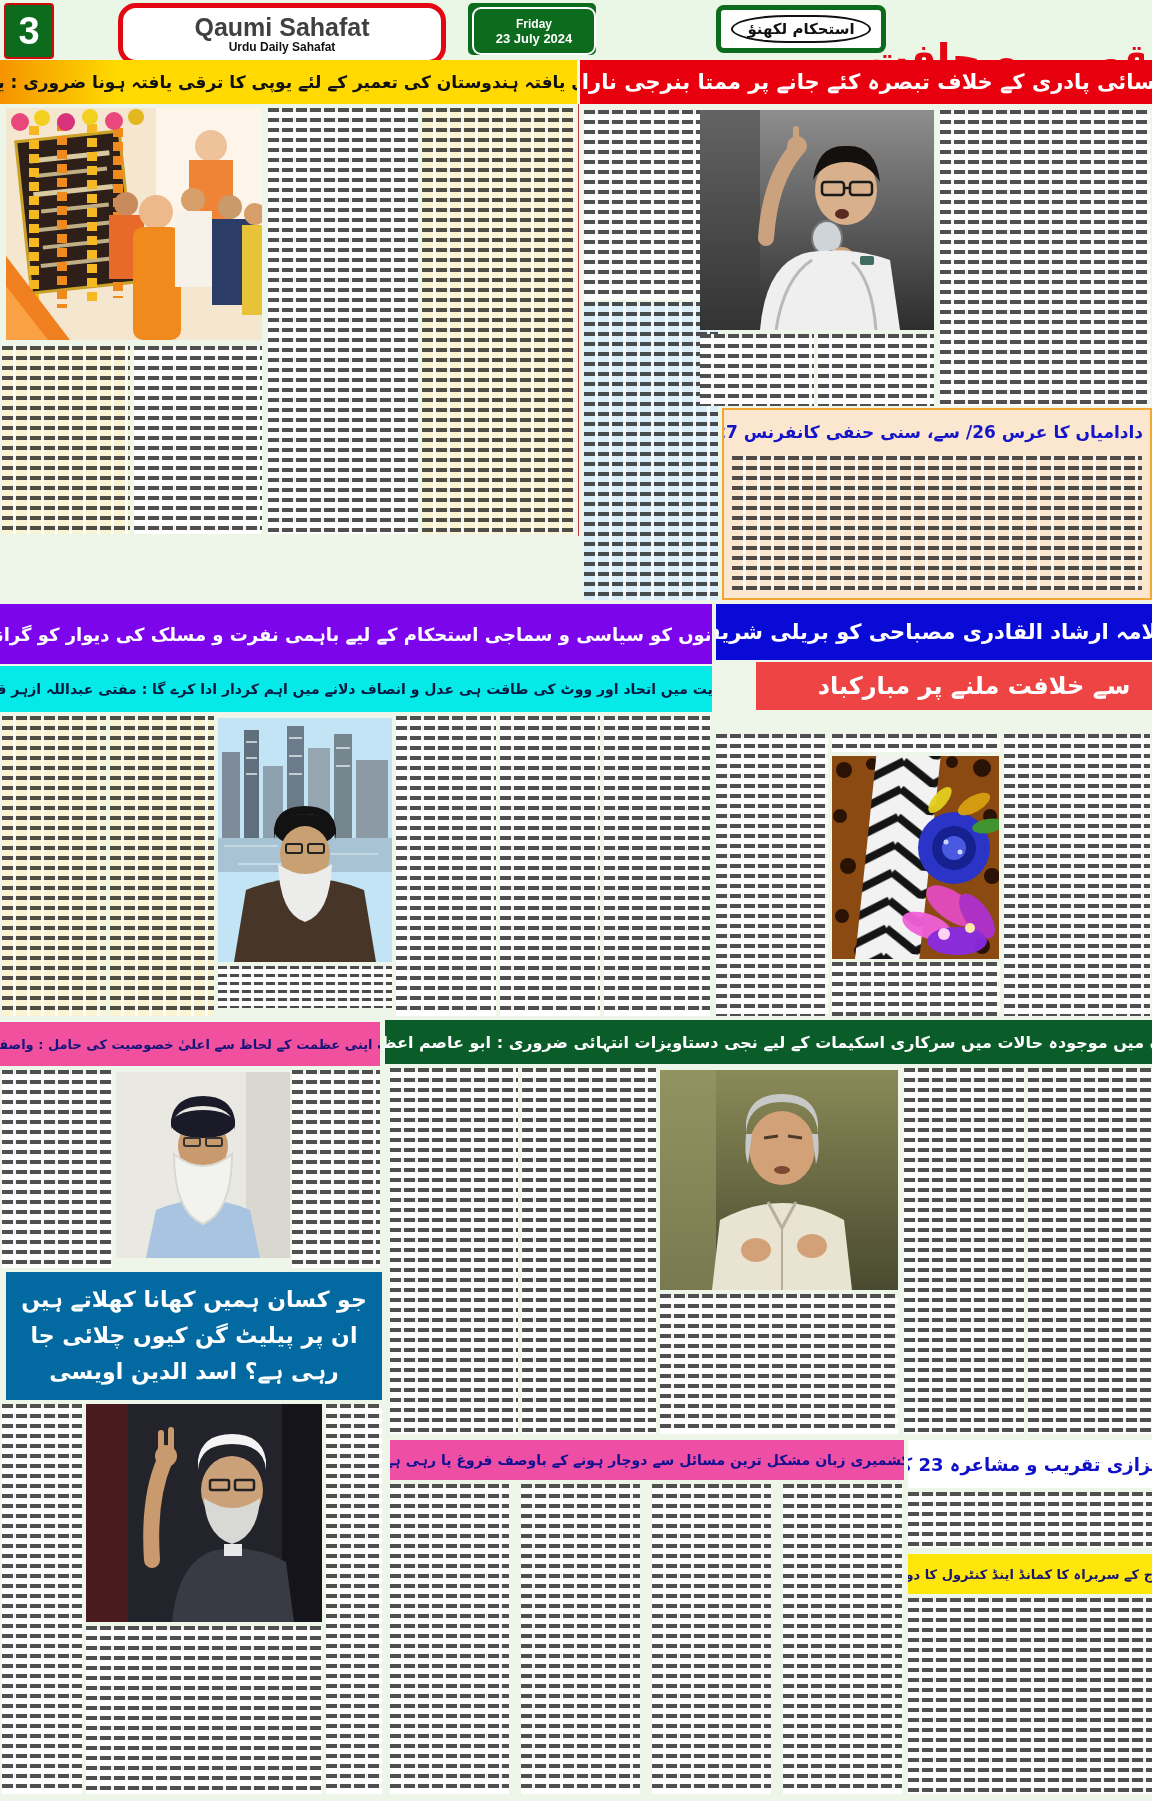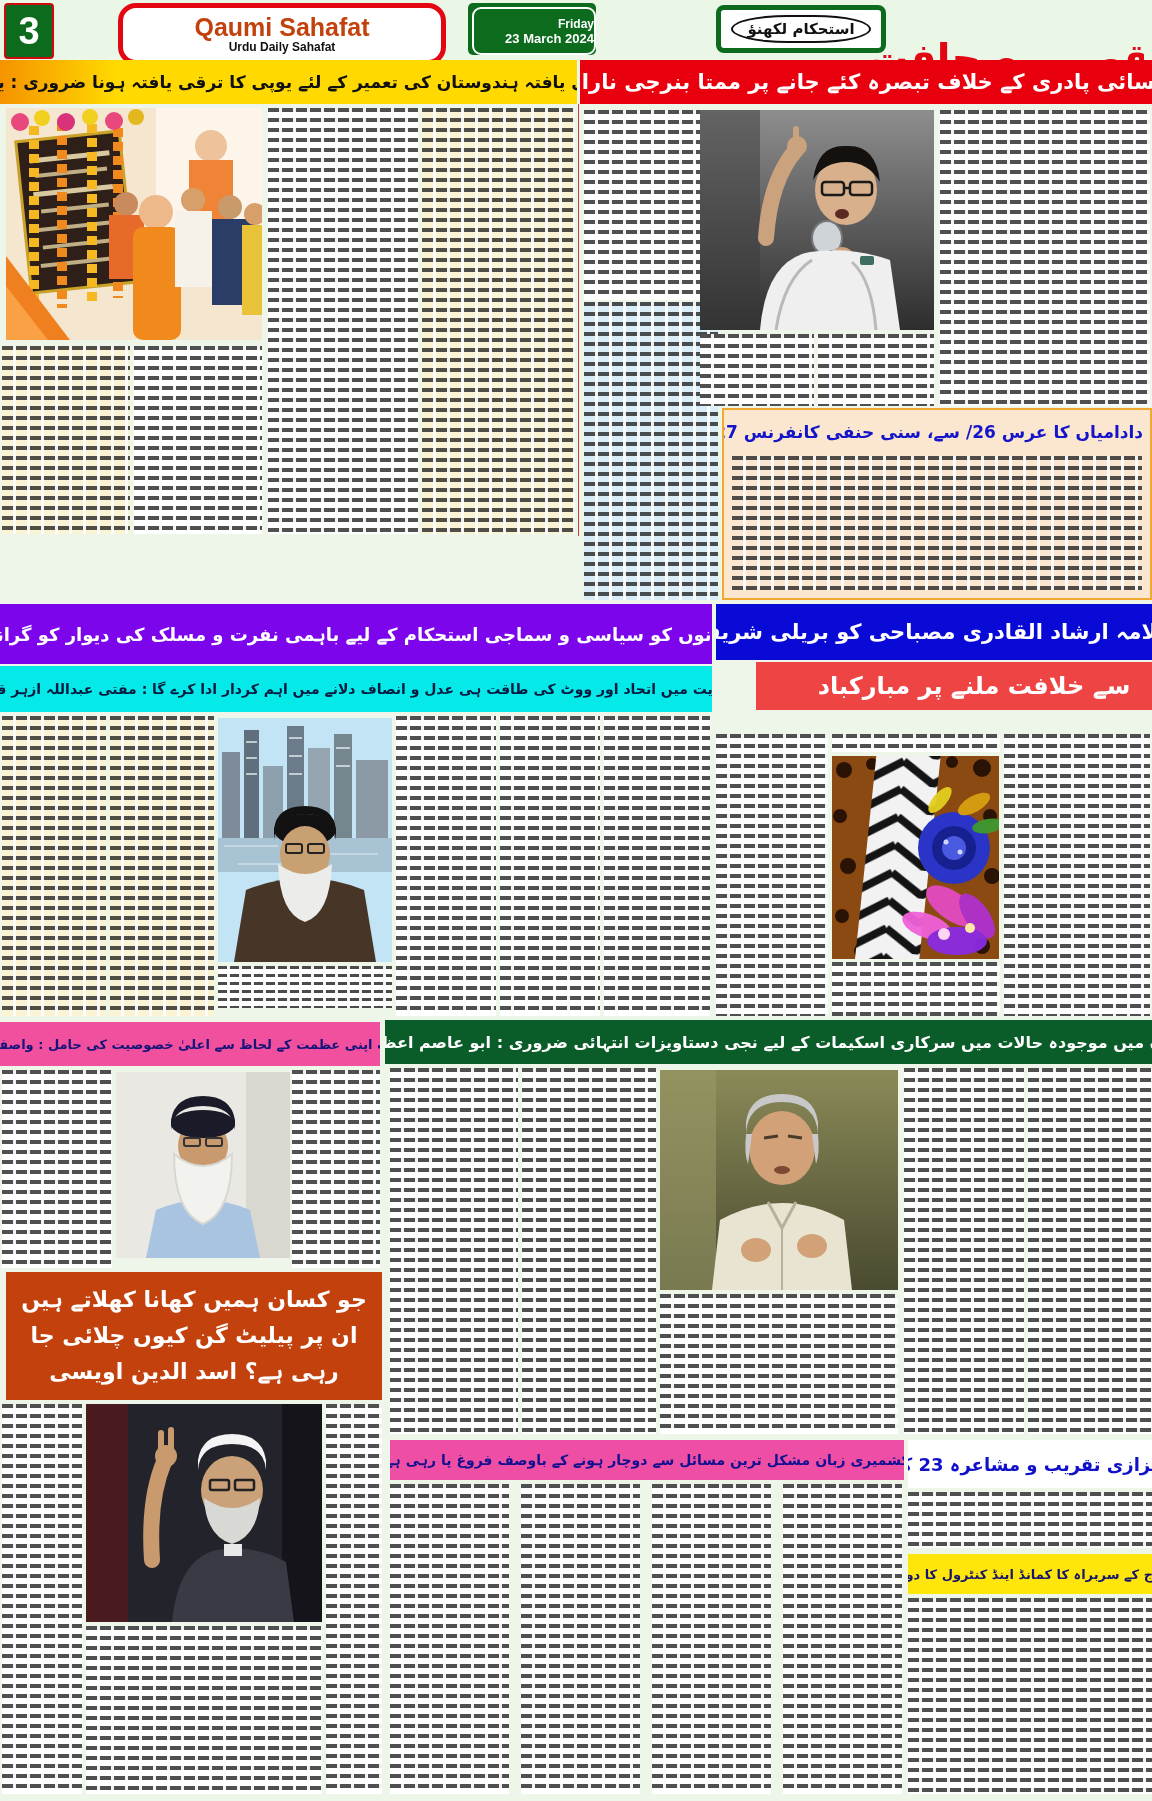--- a/index.html
+++ b/index.html
@@ -22,27 +22,27 @@
   .boxhead{font-weight:bold;text-align:center;}
 </style>
 </head>
 <body>
 
 <div id="page">
 
   <div class="abs" style="left:0;top:0;width:1152px;height:58px;background:#eaf6e6;">
     <div class="abs band" style="left:4px;top:3px;width:46px;height:52px;background:#0c6b1c;color:#fff;font-size:38px;border:2px solid #cf0a0a;border-radius:4px;">3</div>
     <div class="abs" style="left:118px;top:3px;width:318px;height:52px;background:#fff;border:5px solid #e30613;border-radius:18px;display:flex;flex-direction:column;align-items:center;justify-content:center;">
-      <div style="font-weight:bold;font-size:25px;line-height:1.05;color:#c2410c;">Qaumi Sahafat</div>
+      <div style="font-weight:bold;font-size:25px;line-height:1.05;color:#404040;">Qaumi Sahafat</div>
       <div style="font-weight:bold;font-size:12px;color:#111;">Urdu Daily Sahafat</div>
     </div>
     <div class="abs" style="left:468px;top:3px;width:128px;height:52px;background:#0c6b1c;border-radius:5px;padding:4px;box-sizing:border-box;">
-      <div style="width:100%;height:100%;border:2px solid #fff;border-radius:9px;display:flex;flex-direction:column;align-items:flex-end;justify-content:center;color:#fff;">
+      <div style="width:100%;height:100%;border:2px solid #fff;border-radius:9px;display:flex;flex-direction:column;align-items:center;justify-content:center;color:#fff;">
         <div style="font-weight:bold;font-size:12px;">Friday</div>
-        <div style="font-weight:bold;font-size:13px;">23 March 2024</div>
+        <div style="font-weight:bold;font-size:13px;">23 July 2024</div>
       </div>
     </div>
     <div class="abs" style="left:716px;top:5px;width:170px;height:48px;background:#fff;border:5px solid #0c6b1c;border-radius:8px;box-sizing:border-box;display:flex;align-items:center;justify-content:center;">
       <div class="ur" style="border:2px solid #111;border-radius:50% / 62%;padding:3px 14px;font-weight:bold;font-size:15px;white-space:nowrap;color:#111;">استحکام لکھنؤ</div>
     </div>
     <div class="abs band ur" style="right:8px;top:2px;width:270px;height:54px;color:#e30613;font-size:40px;margin-top:29px;">قومی صحافت</div>
   </div>
 
   <div class="abs band ur" style="left:0;top:60px;width:577px;height:44px;background:linear-gradient(90deg,#f59300 0%,#ffd900 20%,#ffd900 100%);color:#111;font-size:17px;">ترقی یافتہ ہندوستان کی تعمیر کے لئے یوپی کا ترقی یافتہ ہونا ضروری : یوگی</div>
   <div class="abs band ur" style="left:580px;top:60px;width:572px;height:44px;background:#e8000f;color:#fff;font-size:21px;">عیسائی پادری کے خلاف تبصرہ کئے جانے پر ممتا بنرجی ناراض</div>
@@ -245,21 +245,21 @@
       <ellipse cx="87" cy="74" rx="25" ry="27" fill="#c89a6e"></ellipse>
       <path d="M55 58 Q57 34 87 34 Q117 34 119 58 L119 48 Q115 24 87 24 Q59 24 55 48 Z" fill="#1a1a28"></path>
       <ellipse cx="87" cy="52" rx="32" ry="14" fill="#1a1a28"></ellipse>
       <rect x="68" y="66" width="16" height="8" rx="2" fill="none" stroke="#333" stroke-width="2"></rect>
       <rect x="90" y="66" width="16" height="8" rx="2" fill="none" stroke="#333" stroke-width="2"></rect>
       <path d="M58 82 Q58 140 87 152 Q116 140 116 82 Q102 94 87 94 Q72 94 58 82 Z" fill="#f2f2ee" stroke="#d8d8d2" stroke-width="2"></path>
     </svg>
   </div>
   <div class="abs tx" style="left:2px;top:1070px;width:110px;height:198px;"></div>
 
-  <div class="abs band ur boxhead" style="left:6px;top:1272px;width:376px;height:128px;background:#c2410c;color:#fff;font-size:22px;white-space:normal;line-height:1.65;padding:4px 14px;box-sizing:border-box;">جو کسان ہمیں کھانا کھلاتے ہیں ان پر پیلیٹ گن کیوں چلائی جا رہی ہے؟ اسد الدین اویسی</div>
+  <div class="abs band ur boxhead" style="left:6px;top:1272px;width:376px;height:128px;background:#0369a1;color:#fff;font-size:22px;white-space:normal;line-height:1.65;padding:4px 14px;box-sizing:border-box;">جو کسان ہمیں کھانا کھلاتے ہیں ان پر پیلیٹ گن کیوں چلائی جا رہی ہے؟ اسد الدین اویسی</div>
   <div class="abs" style="left:86px;top:1404px;width:236px;height:218px;">
     <svg width="236" height="218" viewBox="0 0 236 218" xmlns="http://www.w3.org/2000/svg">
       <rect width="236" height="218" fill="#23232b"></rect>
       <rect x="0" y="0" width="42" height="218" fill="#6a1515" opacity=".55"></rect>
       <rect x="196" y="0" width="40" height="218" fill="#14141a"></rect>
       <path d="M66 156 Q62 96 78 58" stroke="#c89a6e" stroke-width="16" fill="none" stroke-linecap="round"></path>
       <circle cx="80" cy="52" r="11" fill="#c89a6e"></circle>
       <rect x="72" y="26" width="6" height="26" rx="3" fill="#c89a6e"></rect>
       <rect x="82" y="23" width="6" height="29" rx="3" fill="#c89a6e"></rect>
       <ellipse cx="146" cy="86" rx="31" ry="34" fill="#caa178"></ellipse>

